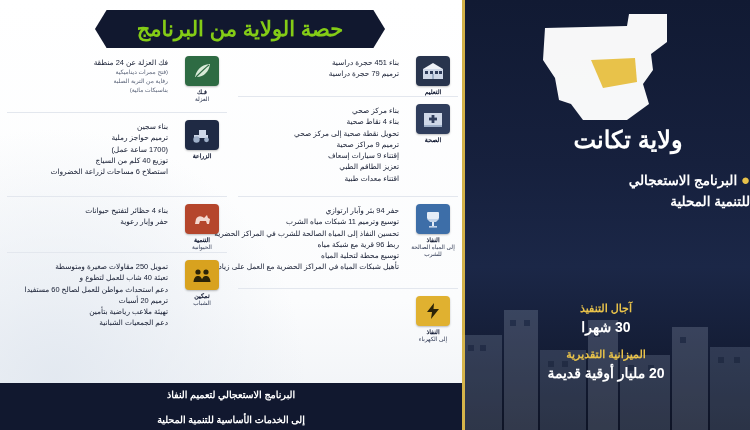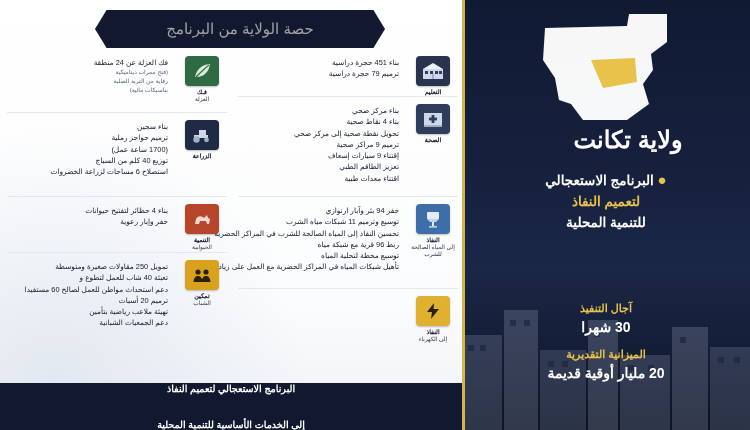--- a/index.html
+++ b/index.html
@@ -26,21 +26,21 @@
   
   .title-ribbon{
     position:absolute;top:10px;left:95px;width:290px;height:38px;
     background:#11182f;
     border-radius:3px;
     box-shadow:0 2px 5px rgba(0,0,0,.25);
     display:flex;align-items:center;justify-content:center;
     clip-path:polygon(4% 0,96% 0,100% 50%,96% 100%,4% 100%,0 50%);
   }
   .title-ribbon span{
-    color:#a3a3a3;font-size:15px;font-weight:normal;letter-spacing:.3px;
+    color:#84cc16;font-size:21px;font-weight:bold;letter-spacing:.3px;
     white-space:nowrap;
   }
 
   
   .rows-wrap{position:absolute;top:56px;left:0;width:462px;height:312px;}
   .col{position:absolute;top:0;width:231px;height:312px;}
   .col-right{right:0;}   
   .col-left{left:0;}
 
   .row{
@@ -80,21 +80,21 @@
   .c-elec{background:#e0b130;}
   .c-env{background:#2e6b43;}
   .c-agri{background:#1f2a44;}
   .c-livestock{background:#b5462c;}
   .c-youth{background:#d8a21f;}
 
   
   .footer-bar{
     position:absolute;left:0;bottom:0;width:462px;height:47px;
     background:#11182f;color:#fff;
-    display:flex;align-items:center;justify-content:space-between;
+    display:flex;align-items:center;justify-content:center;
     flex-direction:column;gap:14px;
   }
   .footer-bar .fl{font-size:9.6px;font-weight:bold;letter-spacing:.2px;}
 
   
   .right-panel{
     position:absolute;left:462px;top:0;width:288px;height:430px;
     background:linear-gradient(180deg,#111a33 0%,#16203d 38%,#1b2747 62%,#0e1426 100%);
     overflow:hidden;
   }
@@ -112,20 +112,21 @@
     position:absolute;top:126px;left:0;width:332px;text-align:center;
     color:#ffffff;font-size:24px;font-weight:bold;letter-spacing:.5px;
   }
   .bullets{
     position:absolute;top:168px;left:0;width:288px;
     text-align:center;
   }
   .bullets .b{
     color:#ffffff;font-size:13.5px;font-weight:bold;line-height:1.55;
     white-space:nowrap;
+    text-align:right;
   }
   .bullets .b .dot{color:#e8c24a;font-size:15px;}
   .bullets .b.gold{color:#e8c24a;}
 
   .meta{
     position:absolute;top:300px;left:0;width:288px;text-align:center;
   }
   .meta .k{color:#e8c24a;font-size:11px;font-weight:bold;line-height:1.5;}
   .meta .v{color:#ffffff;font-size:14px;font-weight:bold;line-height:1.55;margin-bottom:8px;}
 
@@ -381,21 +382,20 @@
         </svg>
       </div>
 
       <div class="wilaya-title">ولاية تكانت</div>
 
       <div class="bullets">
         <div class="b">
           <span class="dot">●</span>
           <span>البرنامج الاستعجالي</span>
         </div>
-        <div class="b gold">لتعميم النفاذ</div>
         <div class="b">للتنمية المحلية</div>
       </div>
 
       <div class="meta">
         <div class="k">آجال التنفيذ</div>
         <div class="v">30 شهرا</div>
         <div class="k">الميزانية التقديرية</div>
         <div class="v">20 مليار أوقية قديمة</div>
       </div>
     </div>

